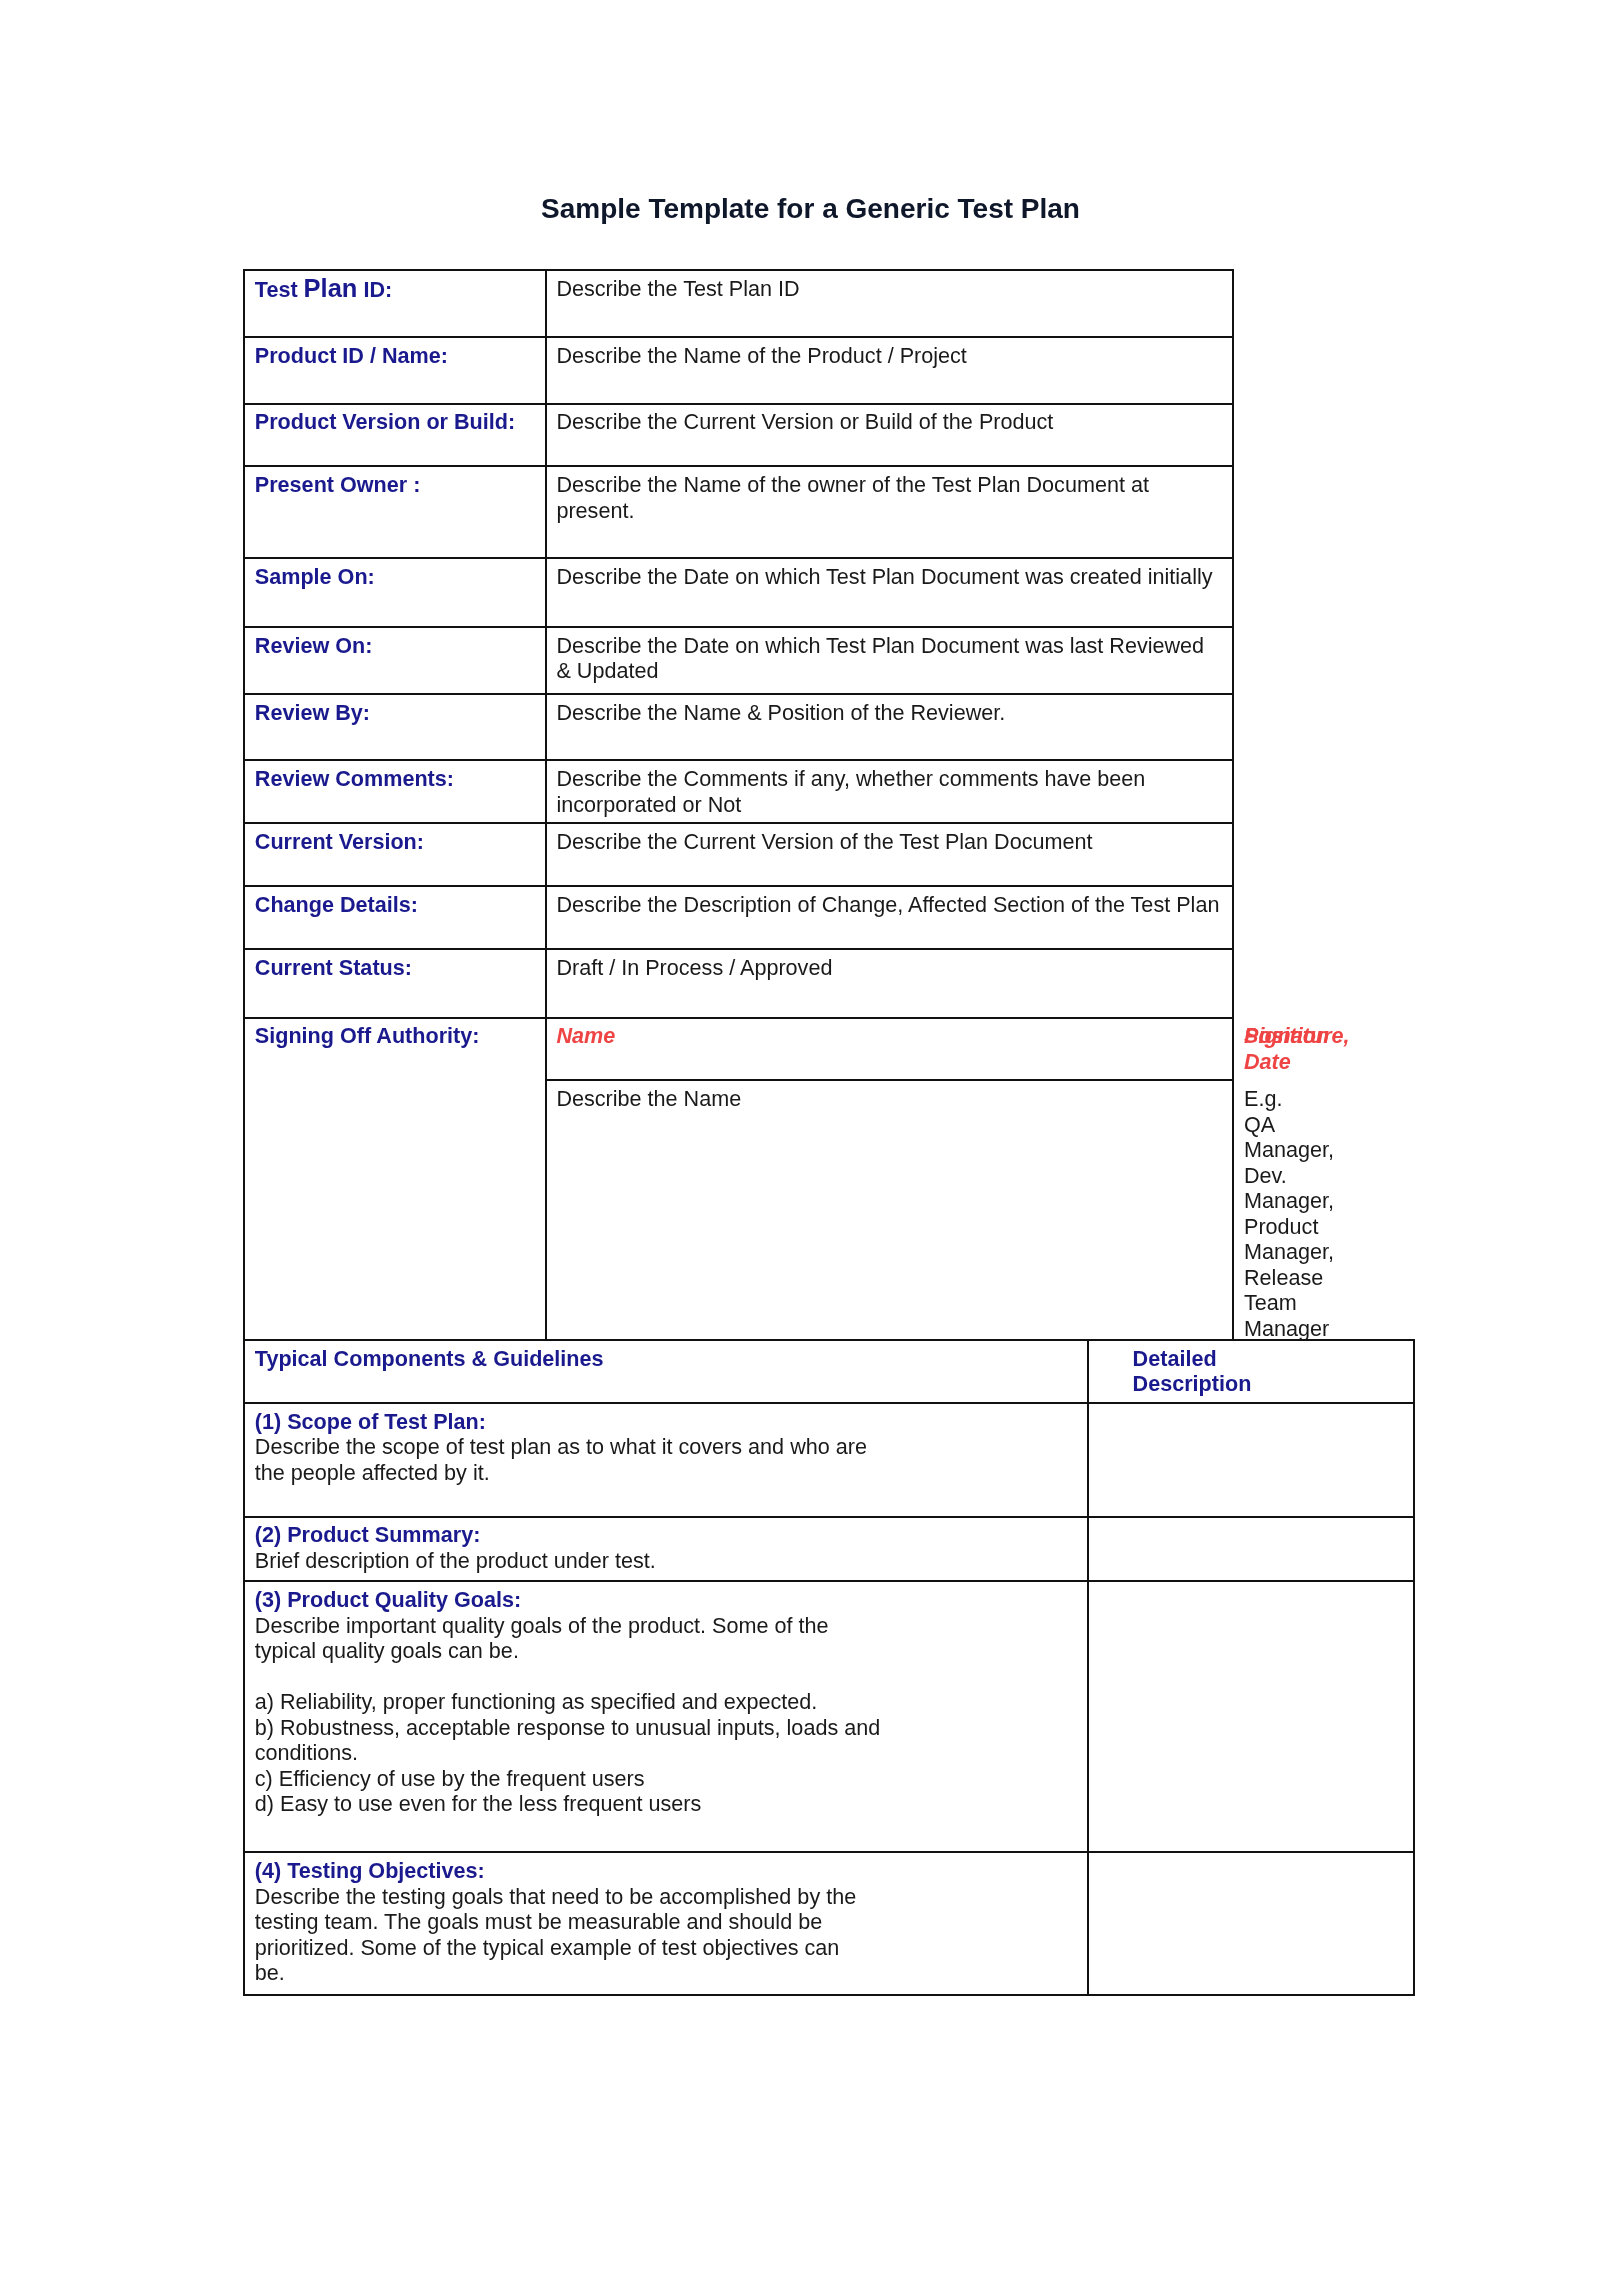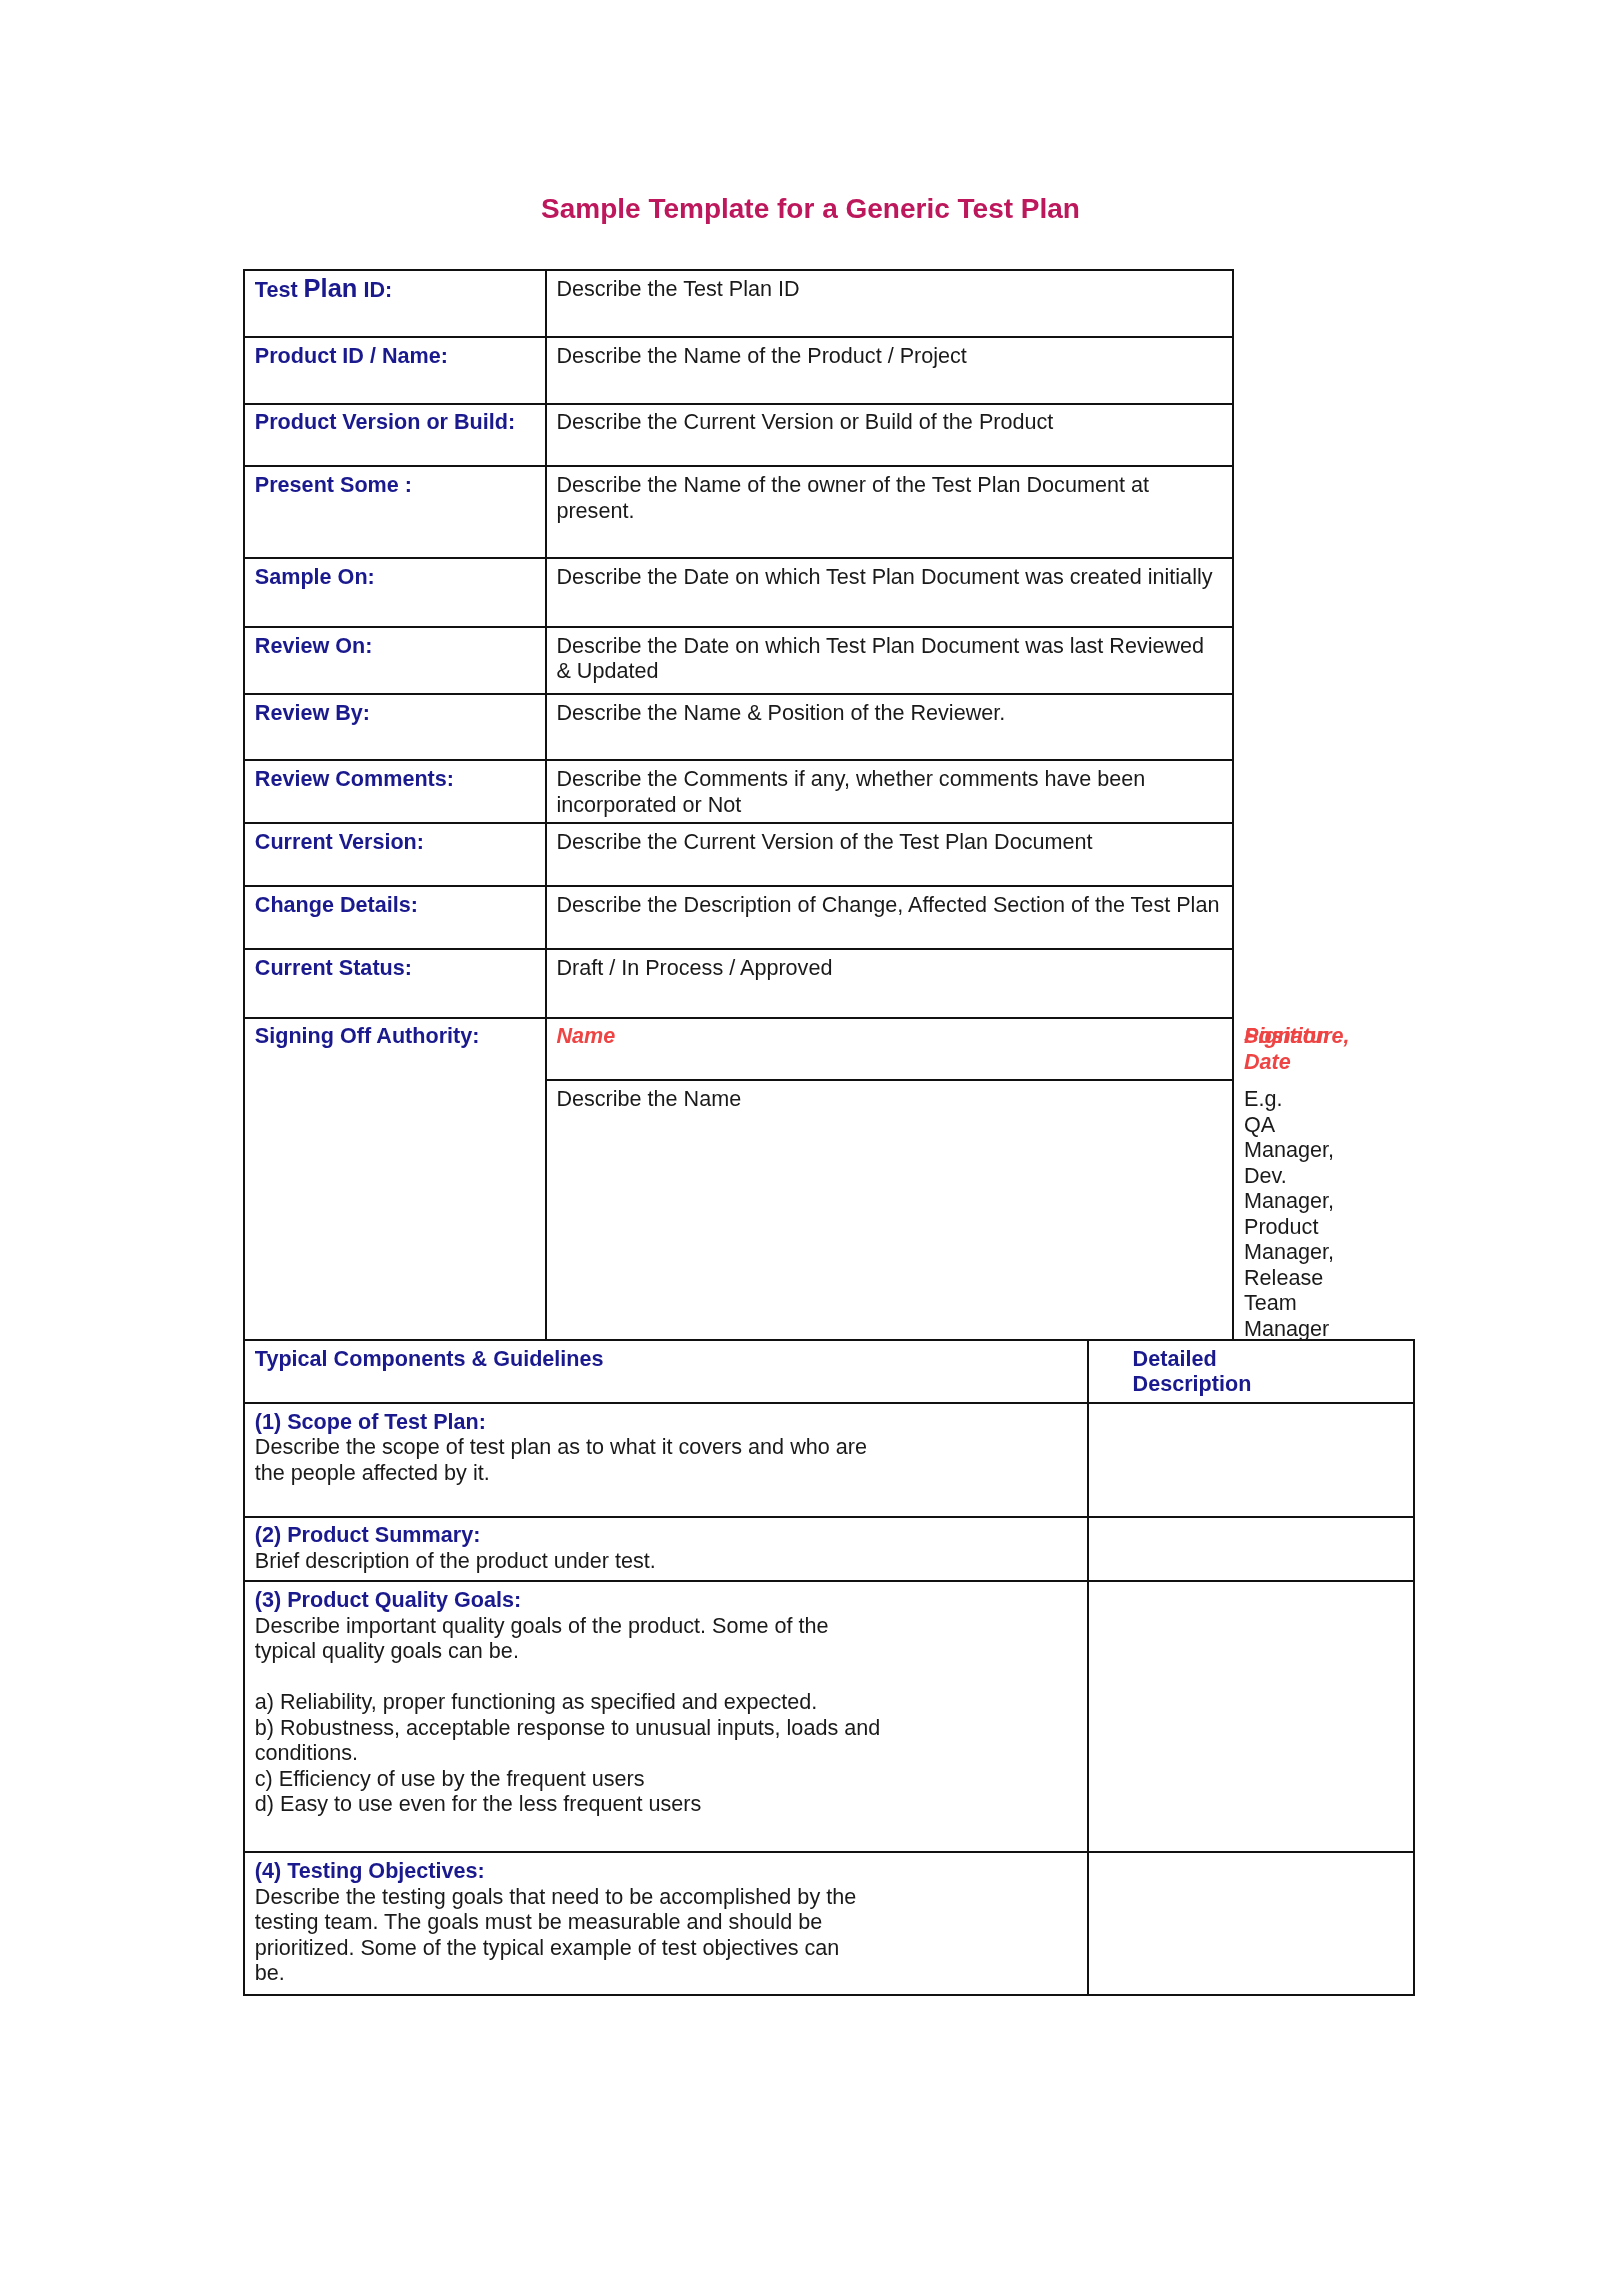--- a/index.html
+++ b/index.html
@@ -26,21 +26,21 @@
 
   
   .doc-title {
     position: absolute;
     left: 0;
     top: 192px;
     width: 1621px;
     text-align: center;
     font-size: 28px;
     font-weight: bold;
-    color: #be185d;
+    color: #0f172a;
     letter-spacing: 0px;
     line-height: 33px;
   }
 
   
   .tbl {
     position: absolute;
     border-collapse: collapse;
     table-layout: fixed;
     background: #ffffff;
@@ -134,21 +134,21 @@
 
       <tr>
         <td class="c-label" style="height:51px;">
           <span class="lbl">Product Version or Build:</span>
         </td>
         <td class="c-value">Describe the Current Version or Build of the Product</td>
       </tr>
 
       <tr>
         <td class="c-label" style="height:80px;">
-          <span class="lbl">Present Some :</span>
+          <span class="lbl">Present Owner :</span>
         </td>
         <td class="c-value">Describe the Name of the owner of the Test Plan Document at present.</td>
       </tr>
 
       <tr>
         <td class="c-label" style="height:57px;">
           <span class="lbl">Sample On:</span>
         </td>
         <td class="c-value">Describe the Date on which Test Plan Document was created initially</td>
       </tr>

